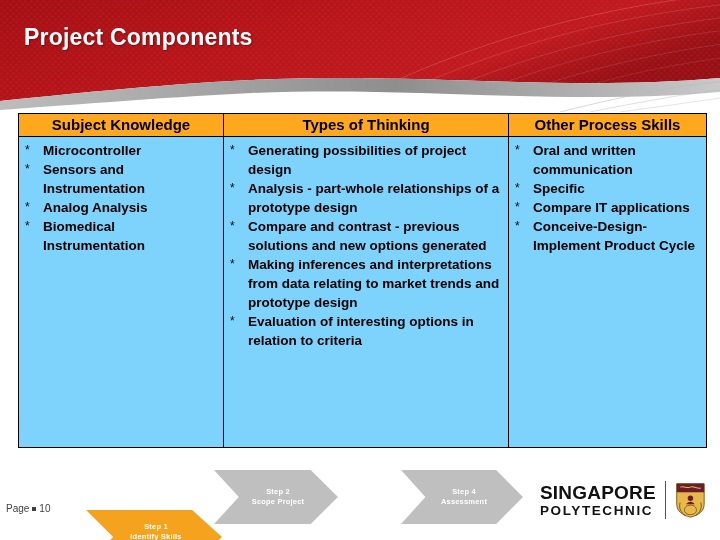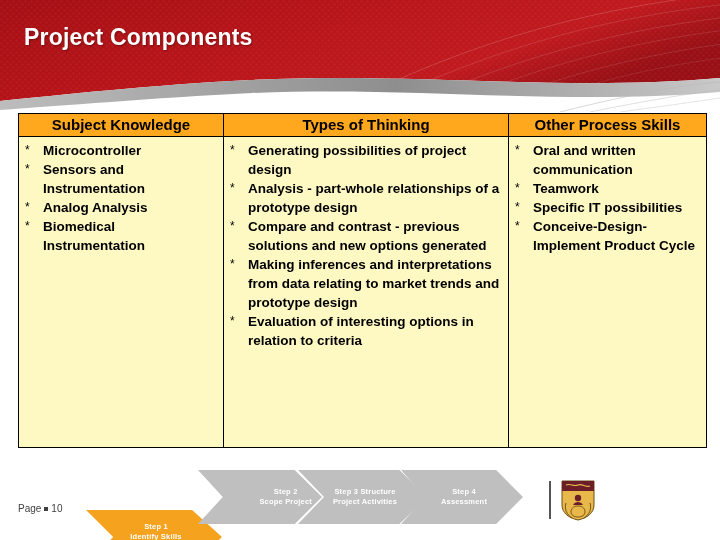--- a/index.html
+++ b/index.html
@@ -41,21 +41,21 @@
   }
 
   
   #comp-table {
     position: absolute;
     left: 18px;
     top: 113px;
     width: 673px;
     border-collapse: collapse;
     table-layout: fixed;
-    background: #fef9c3;
+    background: #7dd3fc;
   }
   #comp-table td, #comp-table th {
     border: 1.5px solid #000000;
     vertical-align: top;
     padding: 0;
   }
   #comp-table thead th {
     background: #FFA81E;
     color: #000000;
     font-size: 15px;
@@ -121,21 +121,21 @@
     box-sizing: border-box;
     padding: 0 10px 0 14px;
     clip-path: polygon(0% 0%, 78% 0%, 100% 50%, 78% 100%, 0% 100%, 20% 50%);
   }
   .chev-orange { background: #F5A21F; margin-top: 40px; }
   .chev-gray   { background: #BFBFBF; }
 
   
   #page-num {
     position: absolute;
-    left: 18px;
+    left: 6px;
     top: 503px;
     font-size: 10px;
     color: #3f3f3f;
     white-space: nowrap;
   }
   #page-num .sq {
     display: inline-block;
     width: 4px;
     height: 4px;
     background: #3f3f3f;
@@ -287,69 +287,67 @@
       </td>
 
       <td class="col-c">
         <div class="cell-body">
           <div class="bullet-row">
             <span class="bullet-mark">*</span>
             <span class="bullet-text">Oral and written communication</span>
           </div>
           <div class="bullet-row">
             <span class="bullet-mark">*</span>
-            <span class="bullet-text">Teamwork</span>
-          </div>
-          <div class="bullet-row">
-            <span class="bullet-mark">*</span>
-            <span class="bullet-text">Specific IT possibilities</span>
+            <span class="bullet-text">Specific</span>
+          </div>
+          <div class="bullet-row">
+            <span class="bullet-mark">*</span>
+            <span class="bullet-text">Compare IT applications</span>
           </div>
           <div class="bullet-row">
             <span class="bullet-mark">*</span>
             <span class="bullet-text">Conceive-Design-Implement Product Cycle</span>
           </div>
         </div>
       </td>
     </tr>
   </tbody>
 </table>
 
 <div id="process-strip">
   <div class="chev chev-orange" style="left:0px; width:136px;">
     <div>
       <div>Step 1</div>
       <div>Identify Skills</div>
       <div>and Knowledge</div>
     </div>
   </div>
-  <div class="chev chev-gray" style="left:112px; width:124px;justify-content:flex-end;">
+  <div class="chev chev-gray" style="left:128px; width:124px;">
     <div>
       <div>Step 2</div>
       <div>Scope Project</div>
-    </div>
-  </div>
-  <div class="chev chev-gray" style="left:212px; width:130px;">
-    <div>
-      <div>Step 3 Structure</div>
-      <div>Project Activities</div>
     </div>
   </div>
   <div class="chev chev-gray" style="left:315px; width:122px;">
     <div>
       <div>Step 4</div>
       <div>Assessment</div>
     </div>
   </div>
 </div>
 
 <div id="page-num">
   <span>Page</span><span class="sq"></span><span>10</span>
 </div>
 
 <div id="logo">
+  <div id="logo-word">
+    <div id="logo-line1">SINGAPORE</div>
+    <div id="logo-line2">POLYTECHNIC</div>
+  </div>
   <div id="logo-divider"></div>
   <svg id="crest" viewBox="0 0 36 42">
     <path d="M2,2 H34 V26 C34,34 27,39 18,41 C9,39 2,34 2,26 Z" fill="#E8B84B" stroke="#6B4F12" stroke-width="1"></path>
     <path d="M2,2 H34 V12 H2 Z" fill="#6B1E28"></path>
     <path d="M6,6 C10,4 14,8 18,6 C22,4 26,9 30,7" stroke="#E8B84B" stroke-width="1.2" fill="none"></path>
     <circle cx="18" cy="19" r="3.2" fill="#6B1E28"></circle>
     <path d="M13,26 C15,22 21,22 23,26 Z" fill="#6B1E28"></path>
     <path d="M18,27 C13,27 11,30 11,33 C11,36 14,38 18,38 C22,38 25,36 25,33 C25,30 23,27 18,27 Z" fill="#E8B84B" stroke="#6B4F12" stroke-width="0.9"></path>
     <path d="M6,24 C4,30 7,36 12,39" stroke="#6B4F12" stroke-width="1" fill="none"></path>
     <path d="M30,24 C32,30 29,36 24,39" stroke="#6B4F12" stroke-width="1" fill="none"></path>

